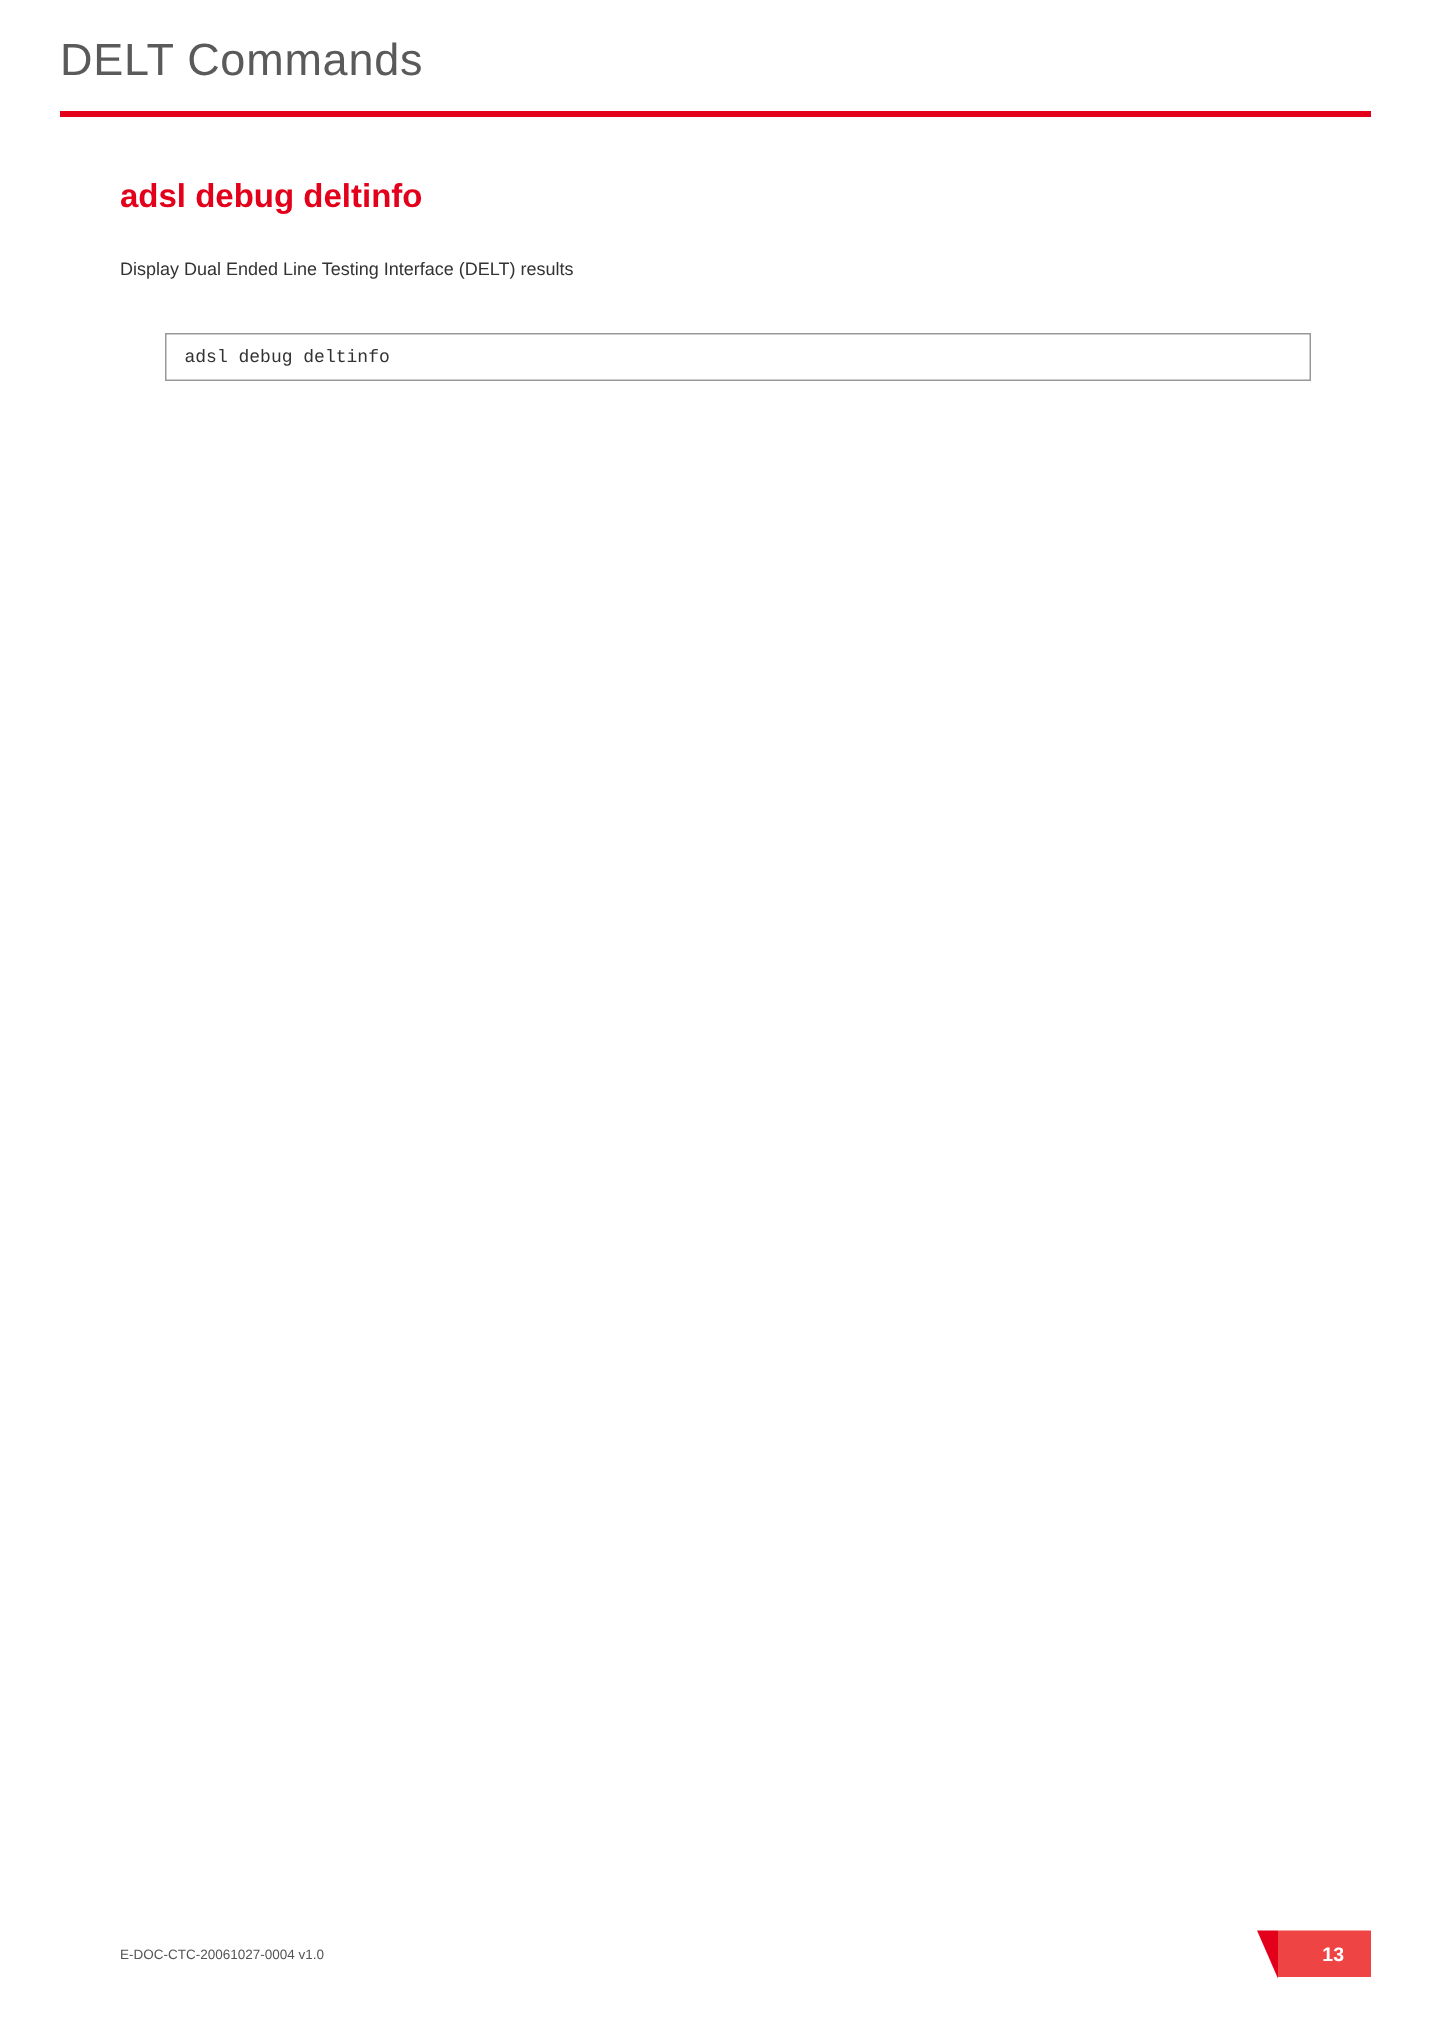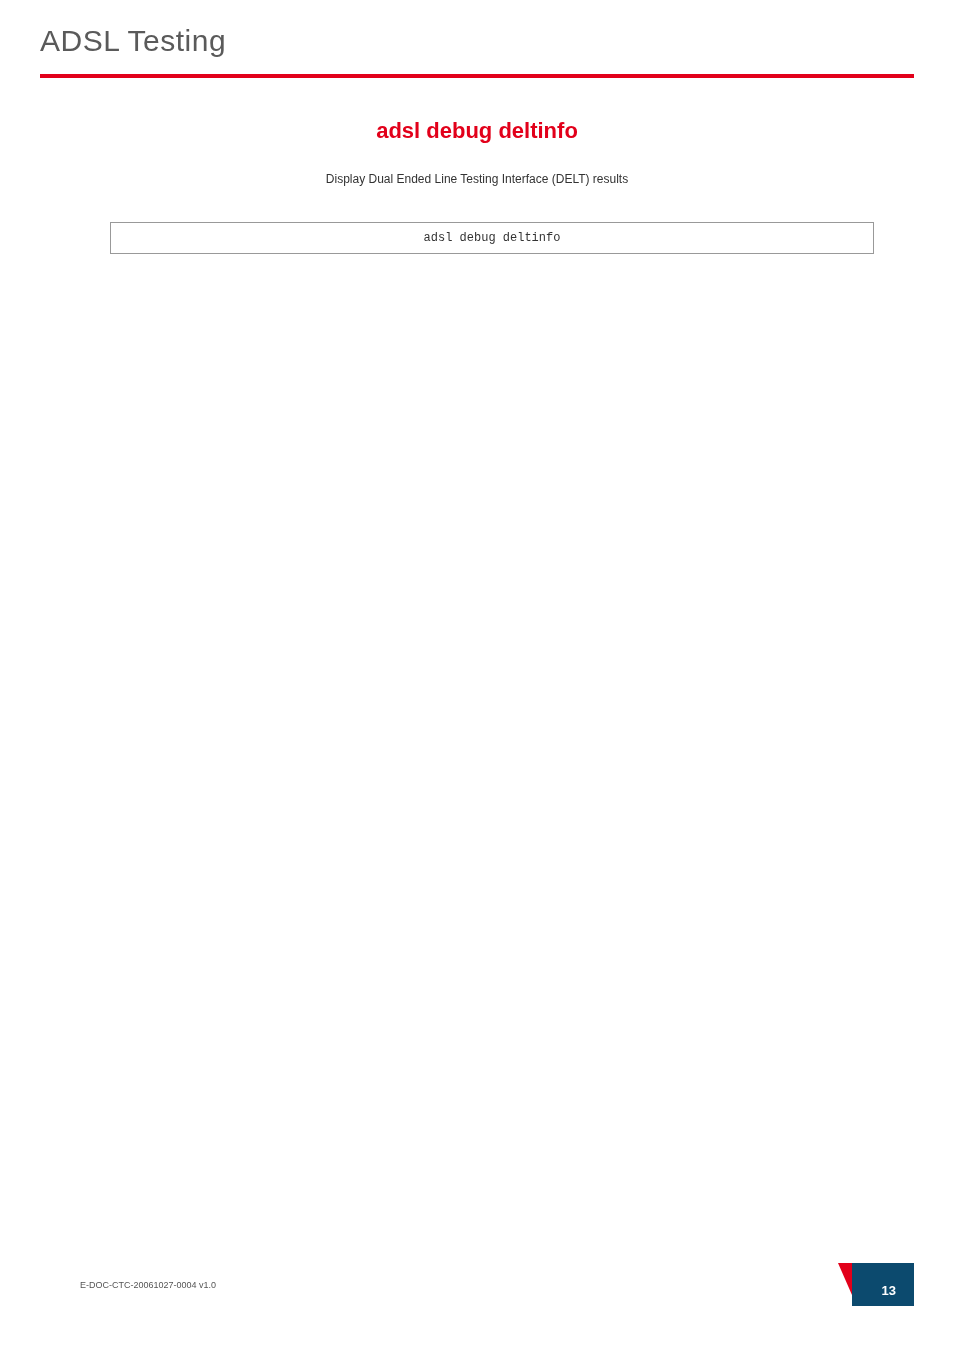--- a/index.html
+++ b/index.html
@@ -24,21 +24,20 @@
       letter-spacing: 0.5px;
       padding-bottom: 16px;
     }
     .title-underline {
       height: 4px;
       background: #e2001a;
       margin: 0 40px;
     }
     .content {
       padding: 40px 80px 0 80px;
-      text-align: center;
     }
     .command-title {
       font-size: 22px;
       font-weight: bold;
       color: #e2001a;
       margin-bottom: 28px;
     }
     .description {
       font-size: 12px;
       color: #333;
@@ -53,58 +52,58 @@
     .code-box {
       border: 1px solid #999;
       padding: 8px 12px;
       margin-left: 30px;
       font-family: "Courier New", Courier, monospace;
       font-size: 12px;
       color: #333;
     }
     .footer {
       position: absolute;
-      bottom: 44px;
+      bottom: 32px;
       left: 80px;
       right: 40px;
       display: flex;
       justify-content: space-between;
       align-items: center;
       gap: 36px;
     }
     .doc-id {
       font-size: 9px;
       color: #555;
     }
     .page-number-badge {
       position: relative;
-      background: #0c4a6e;
+      background: #ef4444;
       color: #fff;
       font-size: 13px;
       font-weight: bold;
-      padding: 20px 18px 8px 30px;
+      padding: 8px 18px 8px 30px;
       display: inline-block;
     }
     .page-number-badge::before {
       content: "";
       position: absolute;
       left: -14px;
       top: 0;
       width: 0;
       height: 0;
       border-top: 0 solid transparent;
       border-bottom: 32px solid transparent;
       border-right: 14px solid #e2001a;
     }
   </style>
 </head>
 <body>
 
 <div class="page-header">
-  <h1 class="page-title">ADSL Testing</h1>
+  <h1 class="page-title">DELT Commands</h1>
 </div>
 <div class="title-underline"></div>
 
 <div class="content">
   <h2 class="command-title">adsl debug deltinfo</h2>
   <p class="description">Display Dual Ended Line Testing Interface (DELT) results</p>
   <div class="code-box">
     <span>adsl debug deltinfo</span>
   </div>
 </div>

